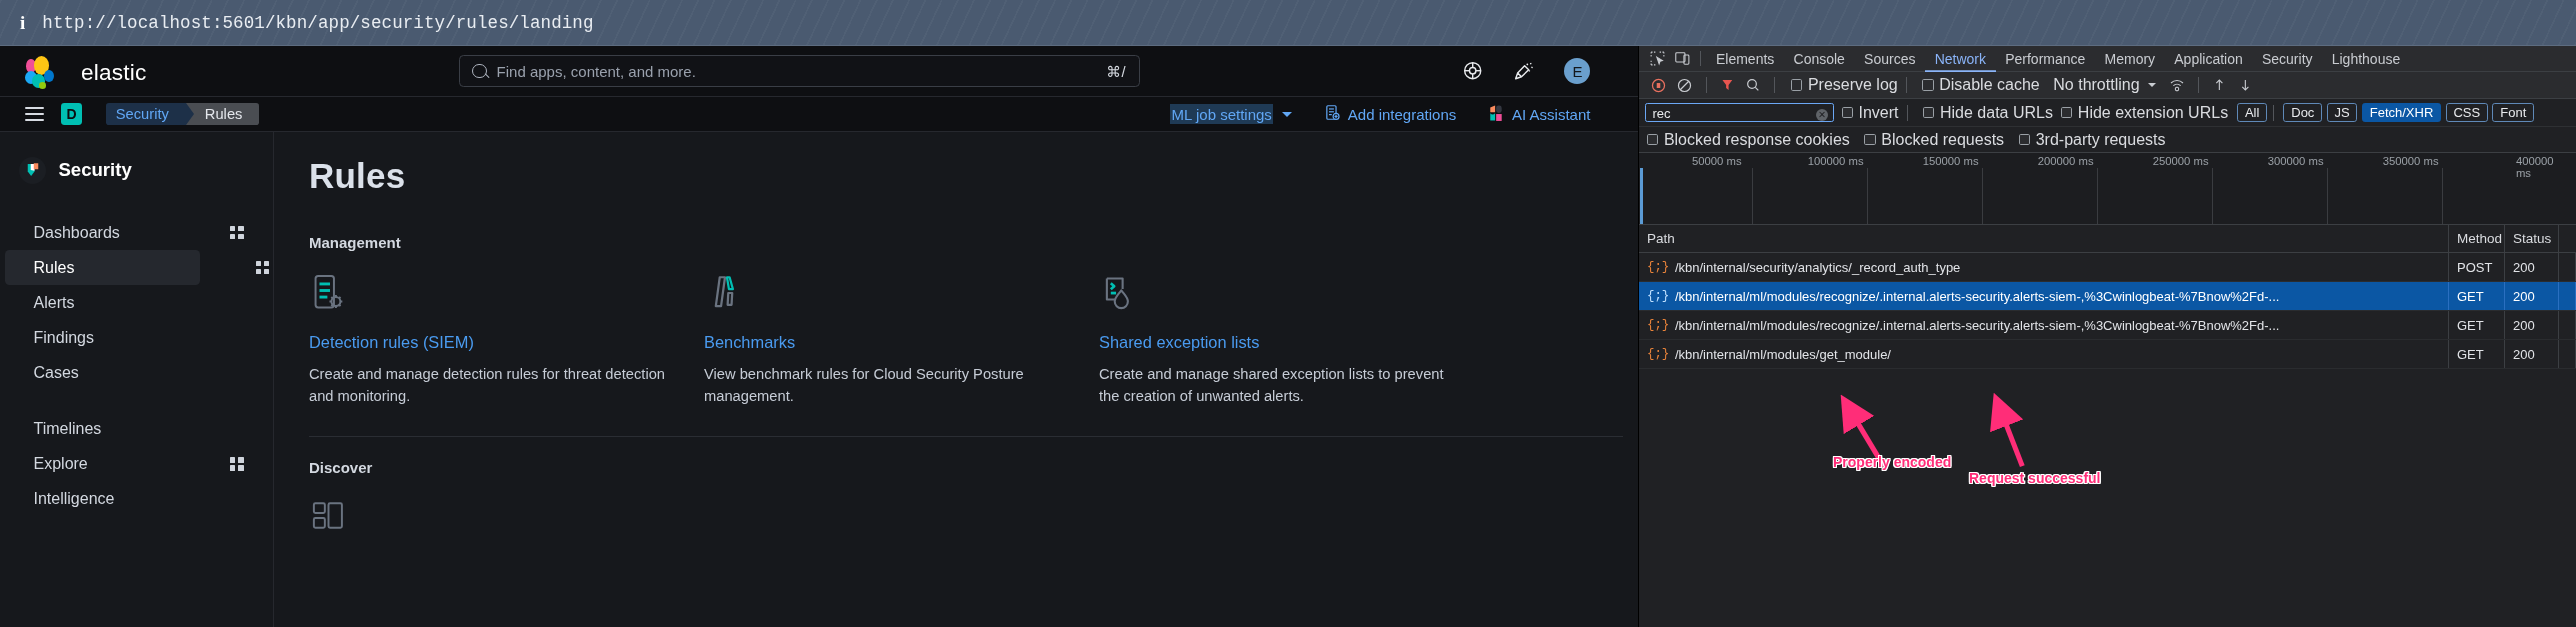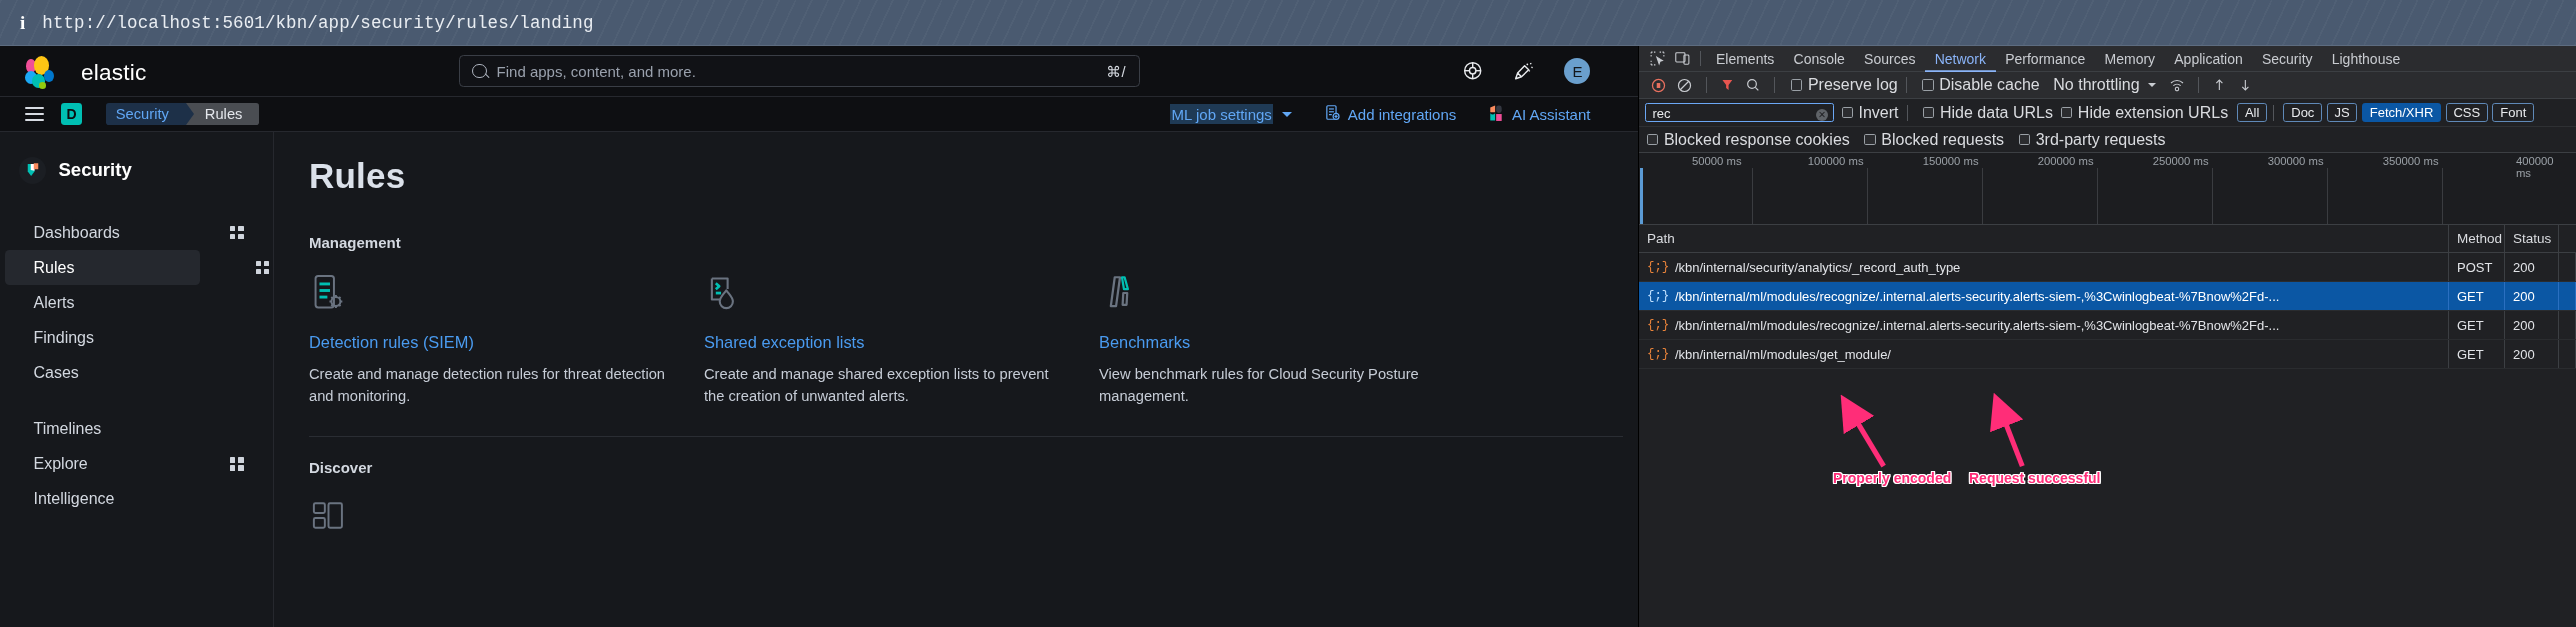--- a/index.html
+++ b/index.html
@@ -382,41 +382,41 @@
                 <circle cx="20.5" cy="22.5" r="3.4"></circle>
                 <path d="M20.5 17.6v1.6M20.5 25.8v1.6M15.6 22.5h1.6M23.8 22.5h1.6M17 19l1.2 1.2M22.8 24.8l1.2 1.2M24 19l-1.2 1.2M18.2 24.8L17 26"></path>
               </svg>
             </div>
             <div class="card-title">Detection rules (SIEM)</div>
             <div class="card-desc">Create and manage detection rules for threat detection and monitoring.</div>
           </div>
 
           <div class="card">
             <div class="card-icon">
+              <svg width="42" height="42" viewBox="0 0 32 32" fill="none" stroke-width="1.7" stroke-linejoin="round">
+                <path d="M12 4 L9 26 L13 26 L16 4 Z" stroke="#6a7380"></path>
+                <path d="M17.5 4 L19.5 4 L22 13 L19 13 Z" stroke="#00bfb3"></path>
+                <path d="M18.5 16 L21.5 16 L21 25 L18 25 Z" stroke="#6a7380"></path>
+              </svg>
+            </div>
+            <div class="card-title">Benchmarks</div>
+            <div class="card-desc">View benchmark rules for Cloud Security Posture management.</div>
+          </div>
+
+          <div class="card">
+            <div class="card-icon">
               <svg width="42" height="42" viewBox="0 0 32 32" fill="none" stroke="#6a7380" stroke-width="1.6" stroke-linejoin="round">
                 <path d="M6 5 h12 v8 M6 5 v16 h6"></path>
                 <path d="M9 8.5 l2.6 2.3 l-2.6 2.3" stroke="#00bfb3" stroke-width="2" fill="none"></path>
                 <rect x="9" y="15" width="4" height="2.1" fill="#00bfb3" stroke="none"></rect>
                 <path d="M17 14 c-3 4 -5 5.5 -5 8.5 a5 5 0 0 0 10 0 c0 -3 -2 -4.5 -5 -8.5 Z"></path>
               </svg>
             </div>
             <div class="card-title">Shared exception lists</div>
             <div class="card-desc">Create and manage shared exception lists to prevent the creation of unwanted alerts.</div>
-          </div>
-
-          <div class="card">
-            <div class="card-icon">
-              <svg width="42" height="42" viewBox="0 0 32 32" fill="none" stroke-width="1.7" stroke-linejoin="round">
-                <path d="M12 4 L9 26 L13 26 L16 4 Z" stroke="#6a7380"></path>
-                <path d="M17.5 4 L19.5 4 L22 13 L19 13 Z" stroke="#00bfb3"></path>
-                <path d="M18.5 16 L21.5 16 L21 25 L18 25 Z" stroke="#6a7380"></path>
-              </svg>
-            </div>
-            <div class="card-title">Benchmarks</div>
-            <div class="card-desc">View benchmark rules for Cloud Security Posture management.</div>
           </div>
         </div>
 
         <div class="divider"></div>
         <div class="section-label2">Discover</div>
         <div class="discover-icon">
           <svg width="39" height="39" viewBox="0 0 32 32" fill="none" stroke="#6a7380" stroke-width="1.6">
             <rect x="4" y="6" width="9" height="8" rx="1.2"></rect>
             <rect x="4" y="18" width="9" height="8" rx="1.2"></rect>
             <rect x="16" y="6" width="11" height="20" rx="1.2"></rect>
@@ -632,17 +632,17 @@
     <svg class="arrow-svg" style="left:0;top:0;width:938px;height:581px;" viewBox="0 0 1664 1030" width="938" height="581">
       <defs>
         <marker id="ah" markerWidth="7" markerHeight="7" refX="2.2" refY="3.5" orient="auto">
           <path d="M0,0 L7,3.5 L0,7 z" fill="#ff2d78"></path>
         </marker>
       </defs>
       <line x1="434" y1="745" x2="380" y2="655" stroke="#ff2d78" stroke-width="9" marker-end="url(#ah)"></line>
       <line x1="680" y1="745" x2="645" y2="655" stroke="#ff2d78" stroke-width="9" marker-end="url(#ah)"></line>
     </svg>
 
-    <span class="anno" style="left:194px; top:424px;">Properly encoded</span>
+    <span class="anno" style="left:194px; top:408px;">Properly encoded</span>
     <span class="anno" style="left:330px; top:424px;">Request successful</span>
   </div>
 </div>
 
 
 </body></html>

